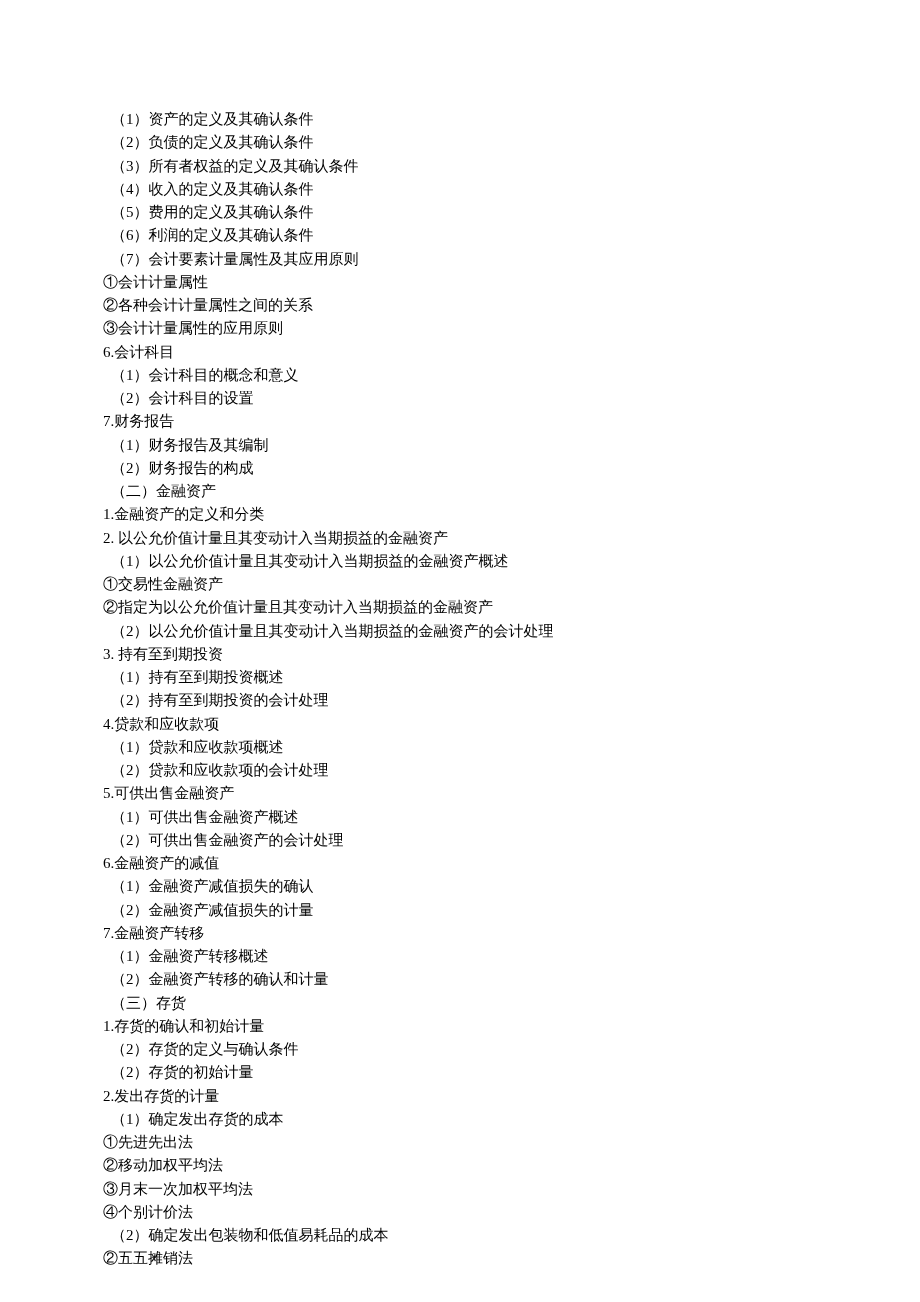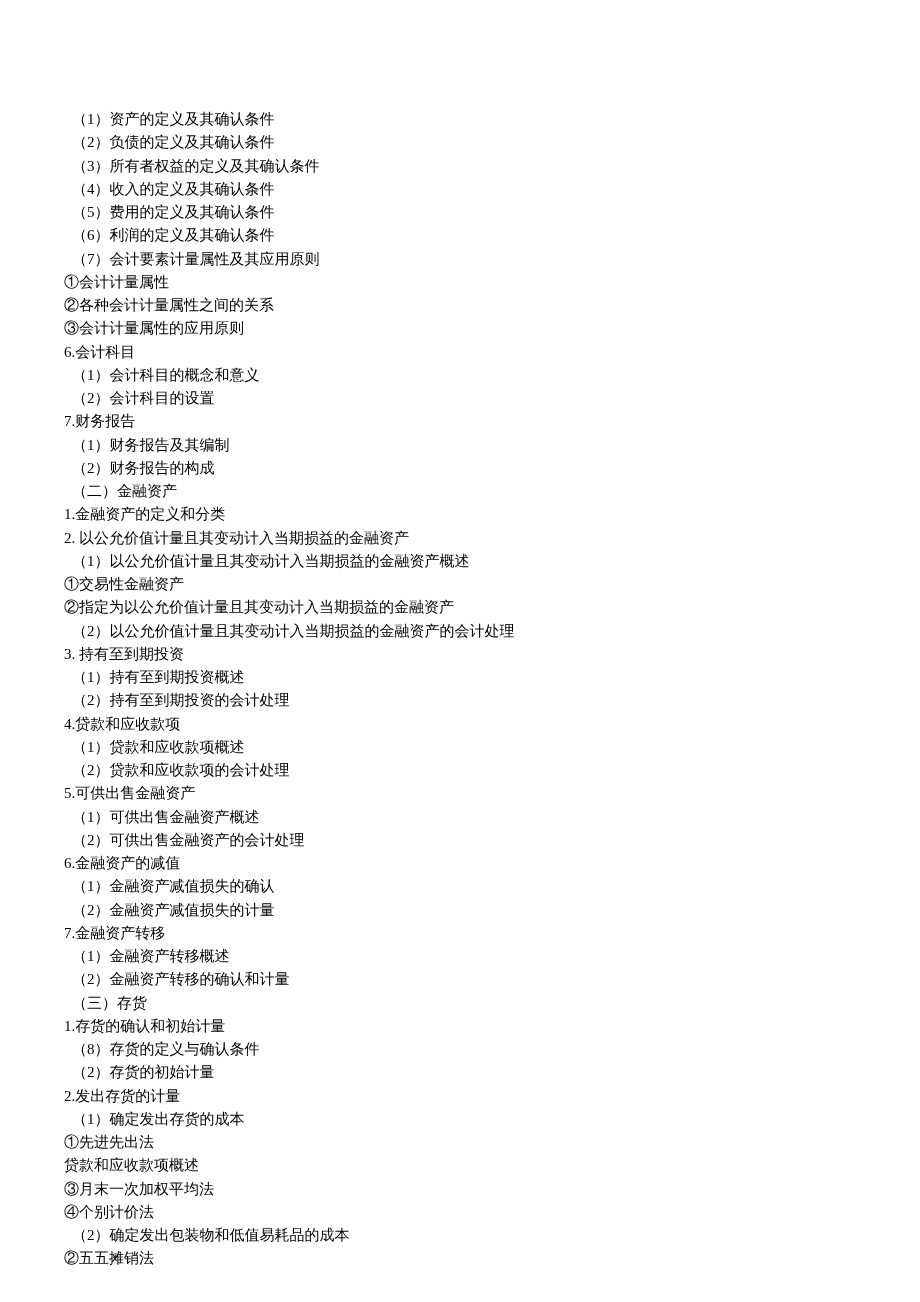--- a/index.html
+++ b/index.html
@@ -8,21 +8,21 @@
     background: #ffffff;
     font-family: "SimSun", "宋体", serif;
     font-size: 15px;
     color: #000000;
     line-height: 1.55;
   }
   .page {
     width: 920px;
     min-height: 1302px;
     box-sizing: border-box;
-    padding: 108px 0 0 64px;
+    padding: 108px 0 0 103px;
   }
   .line {
     white-space: pre;
   }
   .indent1 { padding-left: 8px; }
   .bold { font-weight: normal; }
 </style>
 </head>
 <body>
 
@@ -61,24 +61,24 @@
       <div class="line indent1">（1）可供出售金融资产概述</div>
       <div class="line indent1">（2）可供出售金融资产的会计处理</div>
       <div class="line">6.金融资产的减值</div>
       <div class="line indent1">（1）金融资产减值损失的确认</div>
       <div class="line indent1">（2）金融资产减值损失的计量</div>
       <div class="line">7.金融资产转移</div>
       <div class="line indent1">（1）金融资产转移概述</div>
       <div class="line indent1">（2）金融资产转移的确认和计量</div>
       <div class="line indent1 bold">（三）存货</div>
       <div class="line">1.存货的确认和初始计量</div>
-      <div class="line indent1">（8）存货的定义与确认条件</div>
+      <div class="line indent1">（2）存货的定义与确认条件</div>
       <div class="line indent1">（2）存货的初始计量</div>
       <div class="line">2.发出存货的计量</div>
       <div class="line indent1">（1）确定发出存货的成本</div>
       <div class="line">①先进先出法</div>
-      <div class="line">贷款和应收款项概述</div>
+      <div class="line">②移动加权平均法</div>
       <div class="line">③月末一次加权平均法</div>
       <div class="line">④个别计价法</div>
       <div class="line indent1">（2）确定发出包装物和低值易耗品的成本</div>
       <div class="line">②五五摊销法</div>
     </div>
 </div>
 
 </body></html>

